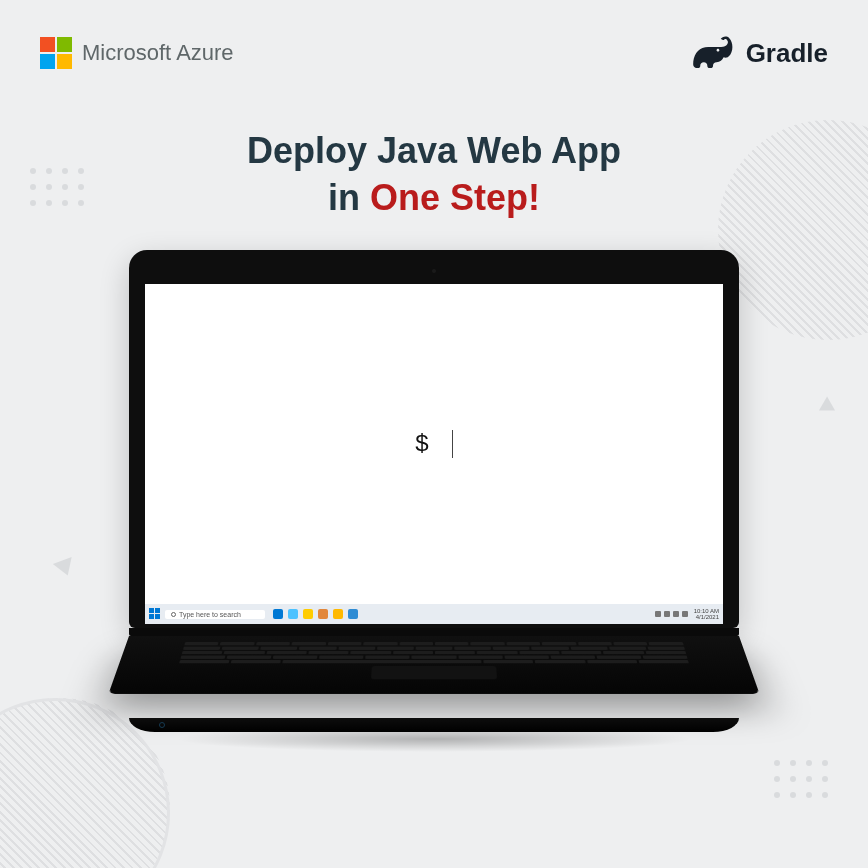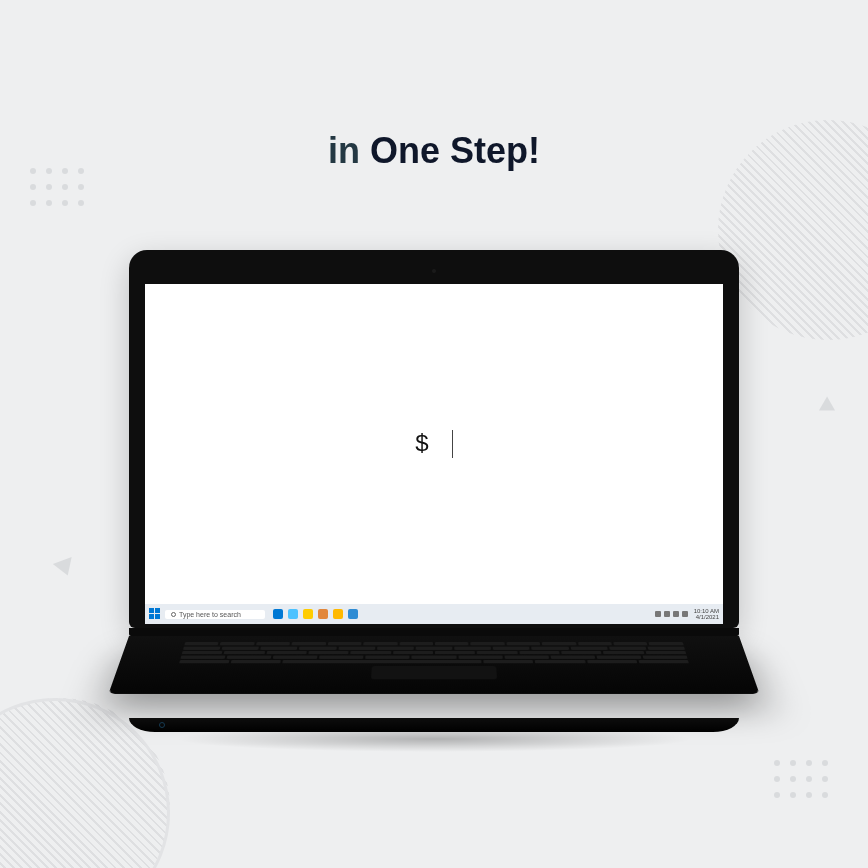--- a/index.html
+++ b/index.html
@@ -85,21 +85,21 @@
   
   .heading {
     position: absolute;
     top: 128px; left: 0; right: 0;
     text-align: center;
     font-size: 36px;
     font-weight: 600;
     color: #243843;
     line-height: 1.3;
   }
-  .heading .accent { color: #0f172a; }
+  .heading .accent { color: #b91c1c; }
 
   
   .laptop {
     position: absolute;
     top: 250px;
     left: 50%;
     transform: translateX(-50%);
     width: 610px;
   }
   .lid {
@@ -258,23 +258,39 @@
     <div class="hatch"></div>
   </div>
 <div class="deco-lines-circle bl">
     <div class="hatch"></div>
   </div>
 <div class="deco-circle-outline bl"></div>
 <div class="tri left"></div>
 <div class="tri right"></div>
 
 <div class="header">
+  <div class="azure-logo">
+    <div class="ms-grid">
+      <div class="ms-sq ms-r"></div>
+        <div class="ms-sq ms-g"></div>
+      <div class="ms-sq ms-b"></div>
+        <div class="ms-sq ms-y"></div>
+    </div>
+    <span class="azure-text">Microsoft Azure</span>
+  </div>
+  <div class="gradle-logo">
+    <svg class="gradle-icon" viewBox="0 0 64 48">
+      <path fill="#17202a" d="M55 3c-4-4-10-2-12 1 0 0 3 3 5 1 1-1 3-1 4 1 2 2 1 5-1 7-6 5-18 1-30 3C10 18 4 28 4 40c0 3 2 5 4 5h4c1 0 2-1 2-3 0-3 2-5 5-5s5 2 5 5c0 2 1 3 2 3h4c1 0 2-1 2-3 0-3 2-5 5-5 5 0 8-3 10-7 2 1 5 1 7-1 7-6 7-20 1-26zM39 22c-1 0-2-1-2-2s1-2 2-2 2 1 2 2-1 2-2 2z"></path>
+    </svg>
+    <span class="gradle-text">Gradle</span>
+  </div>
 </div>
 
 <div class="heading">
+  <div>Deploy Java Web App</div>
   <div>
     <span>in </span><span class="accent">One Step!</span>
   </div>
 </div>
 
 <div class="laptop">
   <div class="lid">
     <div class="camera">
         <div class="cam-dot"></div>
       </div>

